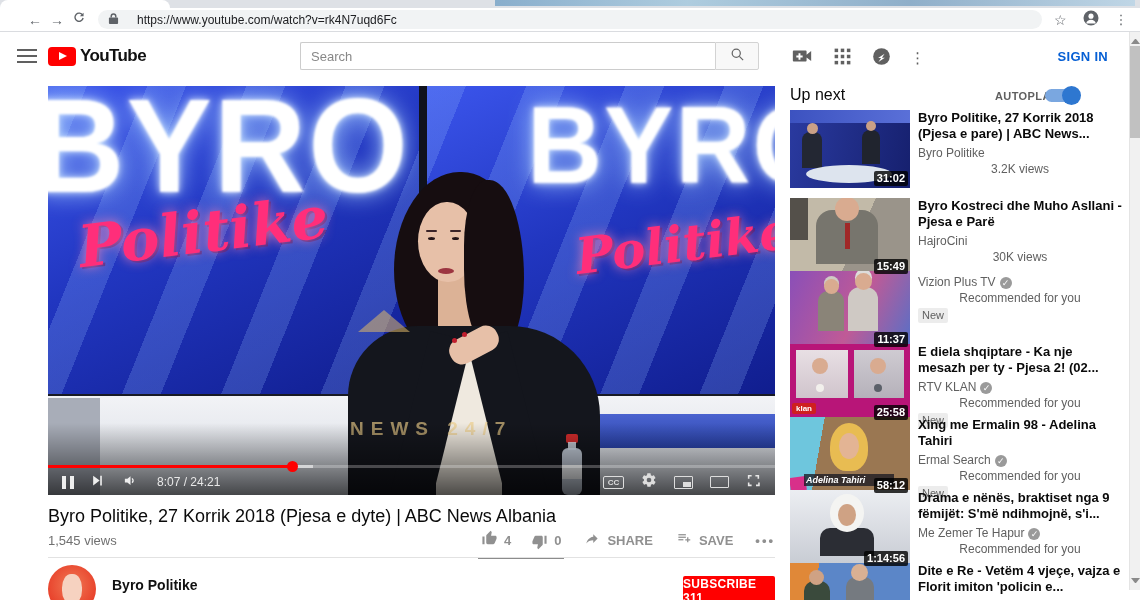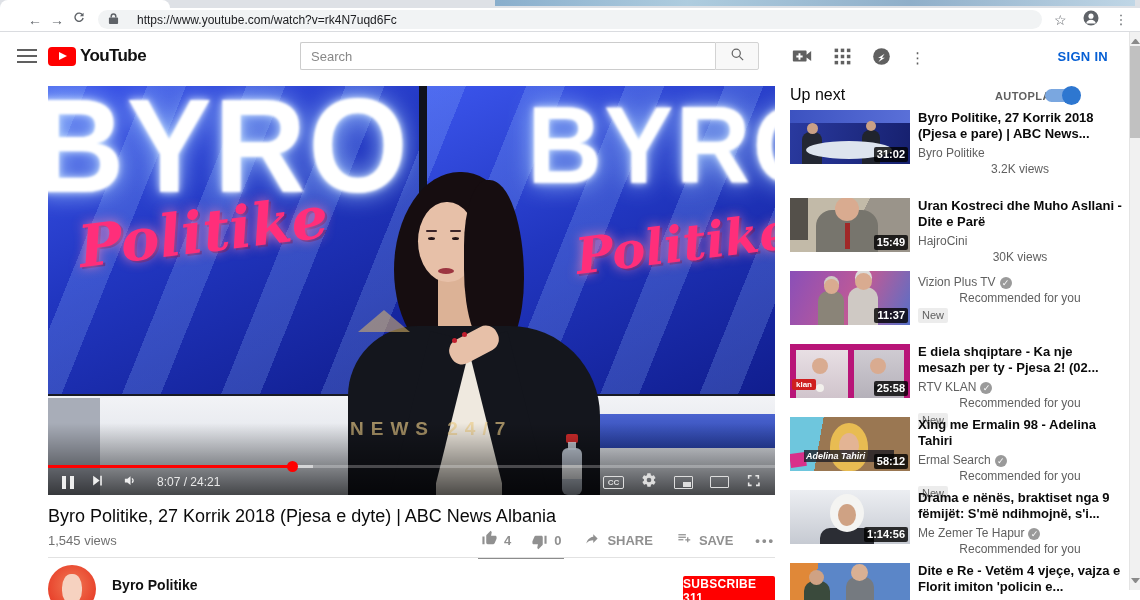--- a/index.html
+++ b/index.html
@@ -134,21 +134,21 @@
   .subscribe { position:absolute; left:683px; top:576px; width:92px; height:30px; background:#f00; color:#fff;
     font-size:12px; font-weight:bold; display:flex; align-items:center; justify-content:center;
     letter-spacing:.3px; border-radius:2px; }
 
   
   .upnext { position:absolute; left:790px; top:86px; font-size:16px; color:#0a0a0a; }
   .autoplay-label { position:absolute; left:995px; top:90px; font-size:11px; font-weight:bold; color:#606060; letter-spacing:.4px; }
   .toggle { position:absolute; left:1045px; top:89px; width:33px; height:13px; border-radius:7px; background:#7aa7e0; }
   .toggle span { position:absolute; right:-3px; top:-3px; width:19px; height:19px; border-radius:50%; background:#2e77d0; }
   .sb-item { position:absolute; left:790px; width:332px; height:70px; }
-  .sb-thumb { position:absolute; left:0; top:0; width:120px; height:54px; overflow:hidden; background:#777; }
+  .sb-thumb { position:absolute; left:0; top:0; width:120px; height:78px; overflow:hidden; background:#777; }
   .sb-dur { position:absolute; right:2px; bottom:2px; background:rgba(0,0,0,.8); color:#fff; font-size:11px;
     font-weight:bold; line-height:15px; padding:0 3px; border-radius:2px; z-index:3; }
   .sb-dur:empty { display:none; }
   .sb-text { position:absolute; left:128px; top:0; width:204px; }
   .sb-title { font-size:13px; font-weight:bold; color:#0a0a0a; line-height:16px; max-height:32px; overflow:hidden; }
   .sb-channel { margin-top:4px; font-size:12px; color:#606060; }
   .check { display:inline-block; width:12px; height:12px; border-radius:50%; background:#9a9a9a; color:#fff;
     font-size:9px; line-height:12px; text-align:center; margin-left:4px; vertical-align:0; }
   .check:empty { display:none; }
   .sb-meta { font-size:12px; color:#606060; margin-top:2px;text-align:center; }
@@ -469,21 +469,21 @@
     </div>
   </div>
 
   <div class="sb-item" style="top:198px">
     <div class="sb-thumb t2">
       <span class="fg fg2"></span>
       <span class="fg fg1"></span>
       <span class="sb-dur">15:49</span>
     </div>
     <div class="sb-text">
-      <div class="sb-title">Uran Kostreci dhe Muho Asllani - Dite e Parë</div>
+      <div class="sb-title">Byro Kostreci dhe Muho Asllani - Pjesa e Parë</div>
       <div class="sb-channel"><span>HajroCini</span></div>
       <div class="sb-meta">30K views</div>
 
     </div>
   </div>
 
   <div class="sb-item" style="top:271px">
     <div class="sb-thumb t3">
       <span class="fg fg1"></span>
       <span class="fg fg2"></span>

